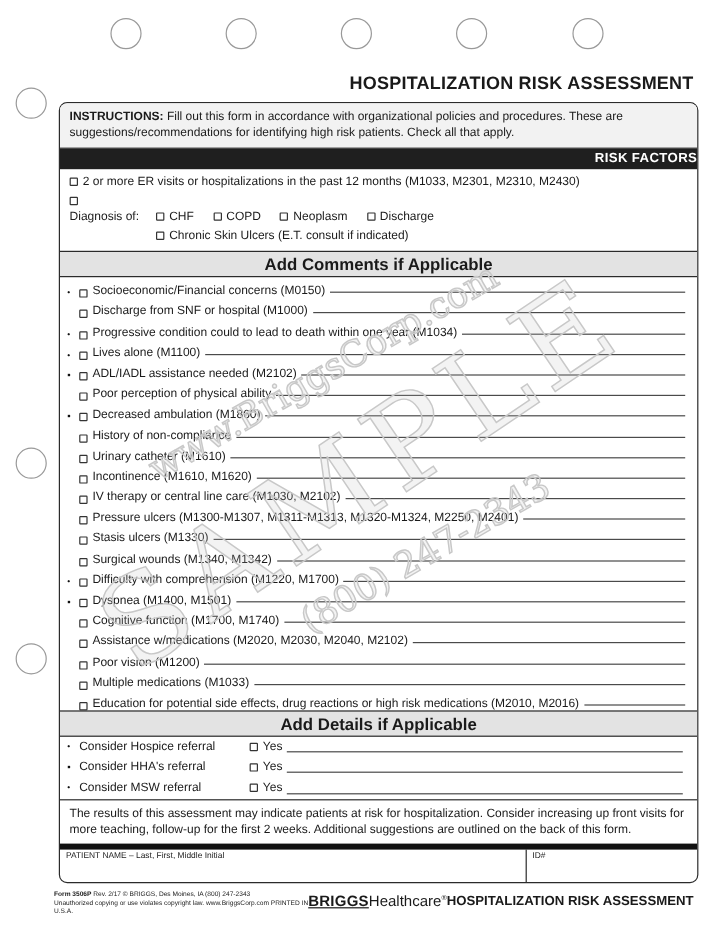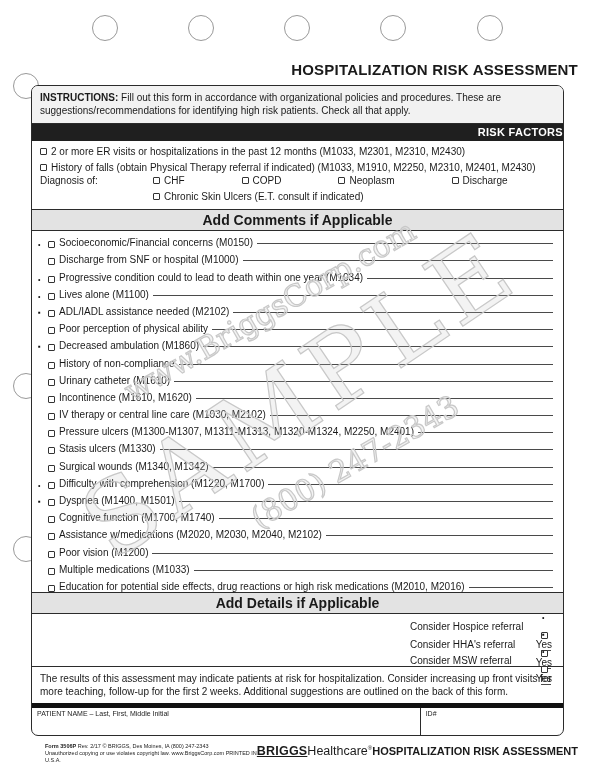--- a/index.html
+++ b/index.html
@@ -14,50 +14,50 @@
   body{width:600px;height:776px;background:#fff;font-family:"Liberation Sans",sans-serif;color:#1a1a1a;}
   .page{position:relative;width:600px;height:776px;overflow:hidden;background:#fff;padding-left:40px;}
 
   .hole{position:absolute;width:26px;height:26px;border:1px solid #999;border-radius:50%;background:#fff;}
   .hole.t1{left:92px;top:15px;}  .hole.t2{left:188px;top:15px;} .hole.t3{left:284px;top:15px;}
   .hole.t4{left:380px;top:15px;} .hole.t5{left:477px;top:15px;}
   .hole.l1{left:13px;top:73px;}  .hole.l2{left:13px;top:373px;} .hole.l3{left:13px;top:536px;}
 
   .title{position:absolute;top:61px;right:22px;font-size:15px;font-weight:bold;letter-spacing:.2px;}
 
-  .form{position:absolute;left:31px;top:85px;width:533px;border:1.6px solid var(--border);
+  .form{position:absolute;left:49px;top:85px;width:533px;border:1.6px solid var(--border);
         border-radius:7px;overflow:hidden;background:#fff;}
 
   .instructions{background:var(--instr-bg);padding:5px 8px 6px;font-size:10px;line-height:13px;
         border-bottom:1.4px solid var(--border);}
   .instructions b{font-weight:bold;}
 
   .black-bar{background:var(--bar-black);color:#fff;text-align:right;font-weight:bold;
         font-size:11px;padding:2px 0 3px;letter-spacing:.3px;}
 
   .risk-content{padding:3px 8px 3px;font-size:10px;}
   .risk-row{display:flex;align-items:center;height:15.5px;}
   .checkbox{display:inline-block;width:7px;height:7px;border:1.2px solid #333;border-radius:1px;
         margin-right:4px;flex:none;background:#fff;}
   .diag-row{display:flex;align-items:flex-start;height:15.5px;}
   .diag-label{width:72px;flex:none;}
-  .diag-opt{display:inline-flex;align-items:center;margin-right:16px;margin-left:41px;}
+  .diag-opt{display:inline-flex;align-items:center;margin-right:16px;}
   .diag-row2{padding-left:72px;}
 
   .gray-bar{background:var(--bar-gray);border-top:1.2px solid var(--border);
         border-bottom:1.2px solid var(--border);text-align:center;font-weight:bold;
         font-size:14px;padding:2px 0;}
 
   .comment-row{display:flex;align-items:flex-end;height:17.2px;padding:0 9px 0 6px;font-size:10px;}
   .bullet{width:10px;flex:none;font-size:7px;line-height:1;color:#111;text-align:left;}
   .bullet.square{font-size:8px;}
   .lbl{white-space:nowrap;flex:none;}
   .line{flex:1;align-self:flex-end;border-bottom:0.9px solid #4a4a4a;height:1px;margin:0 1px 4px 4px;min-width:10px;}
 
-  .details-row{display:flex;align-items:flex-end;height:17.2px;padding:0 11px 0 6px;font-size:10px;flex-direction:column;}
+  .details-row{display:flex;align-items:center;height:17.2px;padding:0 11px 0 6px;font-size:10px;}
   .details-label{width:142px;flex:none;}
 
   .results{padding:5px 8px 5px;font-size:10px;line-height:13px;border-top:1.2px solid var(--border);}
 
   .patient-top{height:5px;background:#111;}
   .patient-row{display:flex;height:27px;font-size:7px;color:#222;}
   .patient-name{flex:1;padding:2px 5px;}
   .patient-id{width:27%;border-left:1.2px solid var(--border);padding:2px 5px;}
 
   .footer{position:absolute;left:45px;top:743px;width:533px;display:flex;
@@ -103,21 +103,20 @@
     <div class="black-bar">RISK FACTORS</div>
 
     <div class="risk-content">
       <div id="risk-items">
           <div class="risk-row">
             <span class="checkbox"></span>
             <span class="lbl">2 or more ER visits or hospitalizations in the past 12 months (M1033, M2301, M2310, M2430)</span>
           </div>
           <div class="risk-row">
             <span class="checkbox"></span>
-            <span class="lbl">History of falls (obtain Physical Therapy referral if indicated) (M1033, M1910, M2250, M2310, M2401, M2430)</span>
           </div>
         </div>
       <div class="diag-row">
         <span class="diag-label">Diagnosis of:</span>
         <span id="diag-options-1"><span class="diag-opt">
               <span class="checkbox"></span>
               <span>CHF</span>
             </span><span class="diag-opt">
               <span class="checkbox"></span>
               <span>COPD</span>

